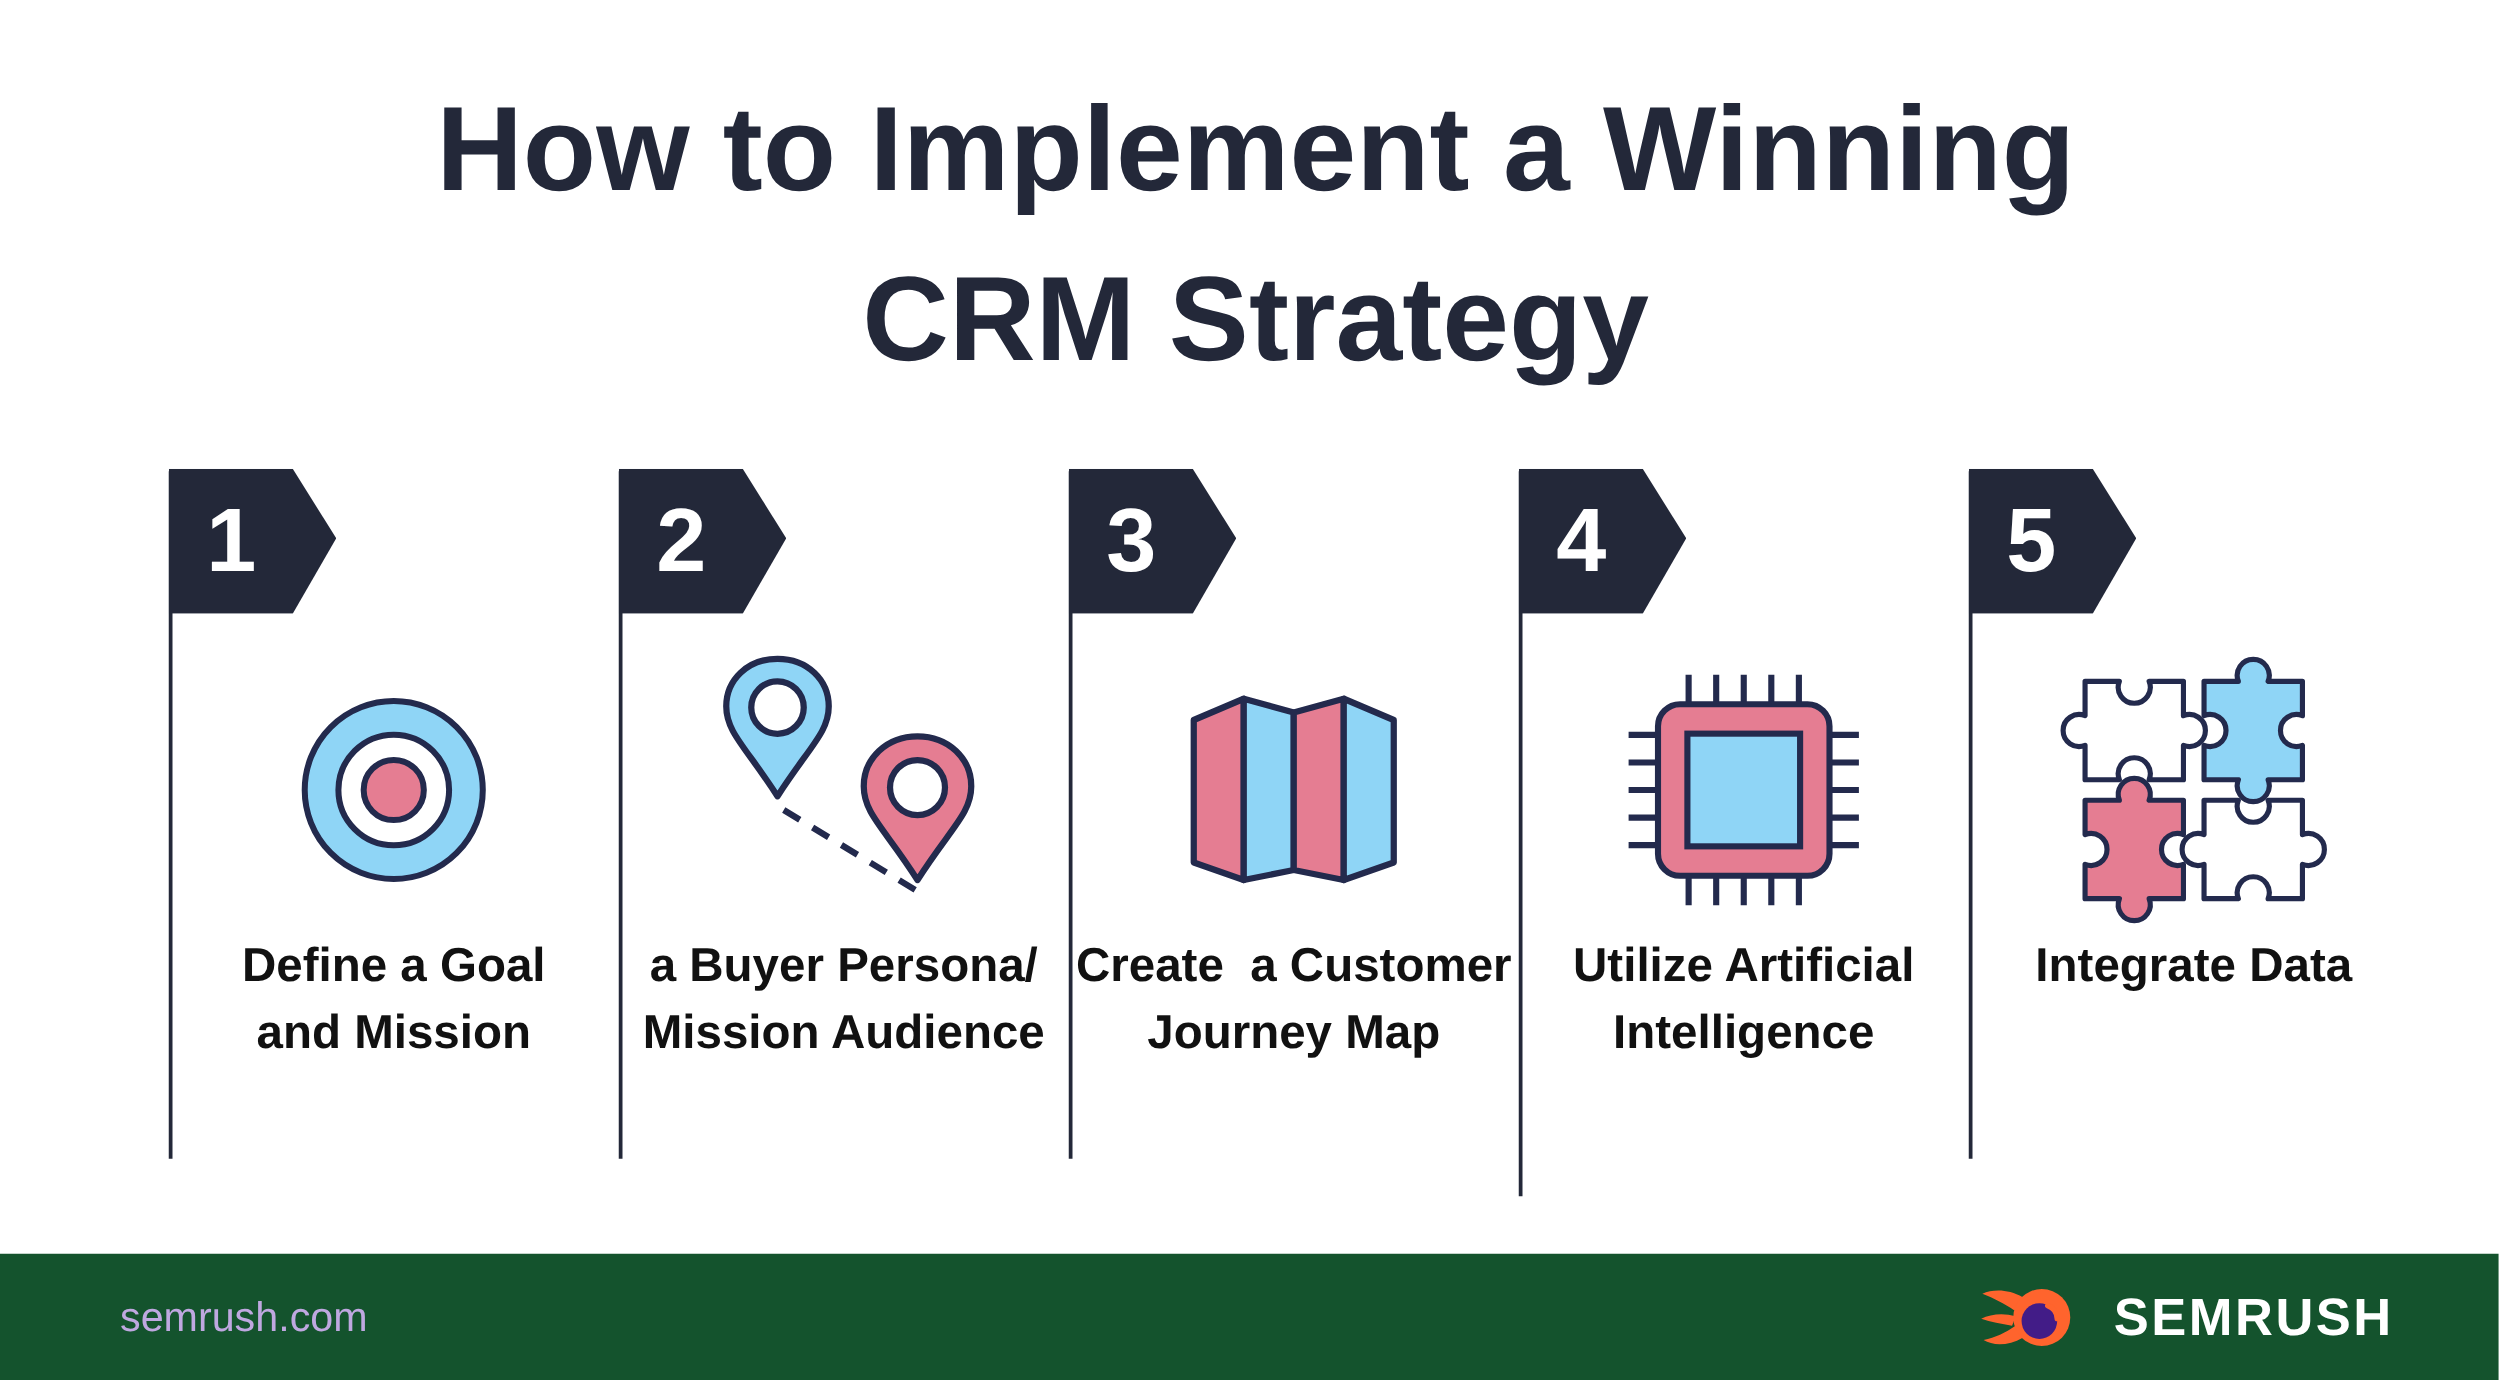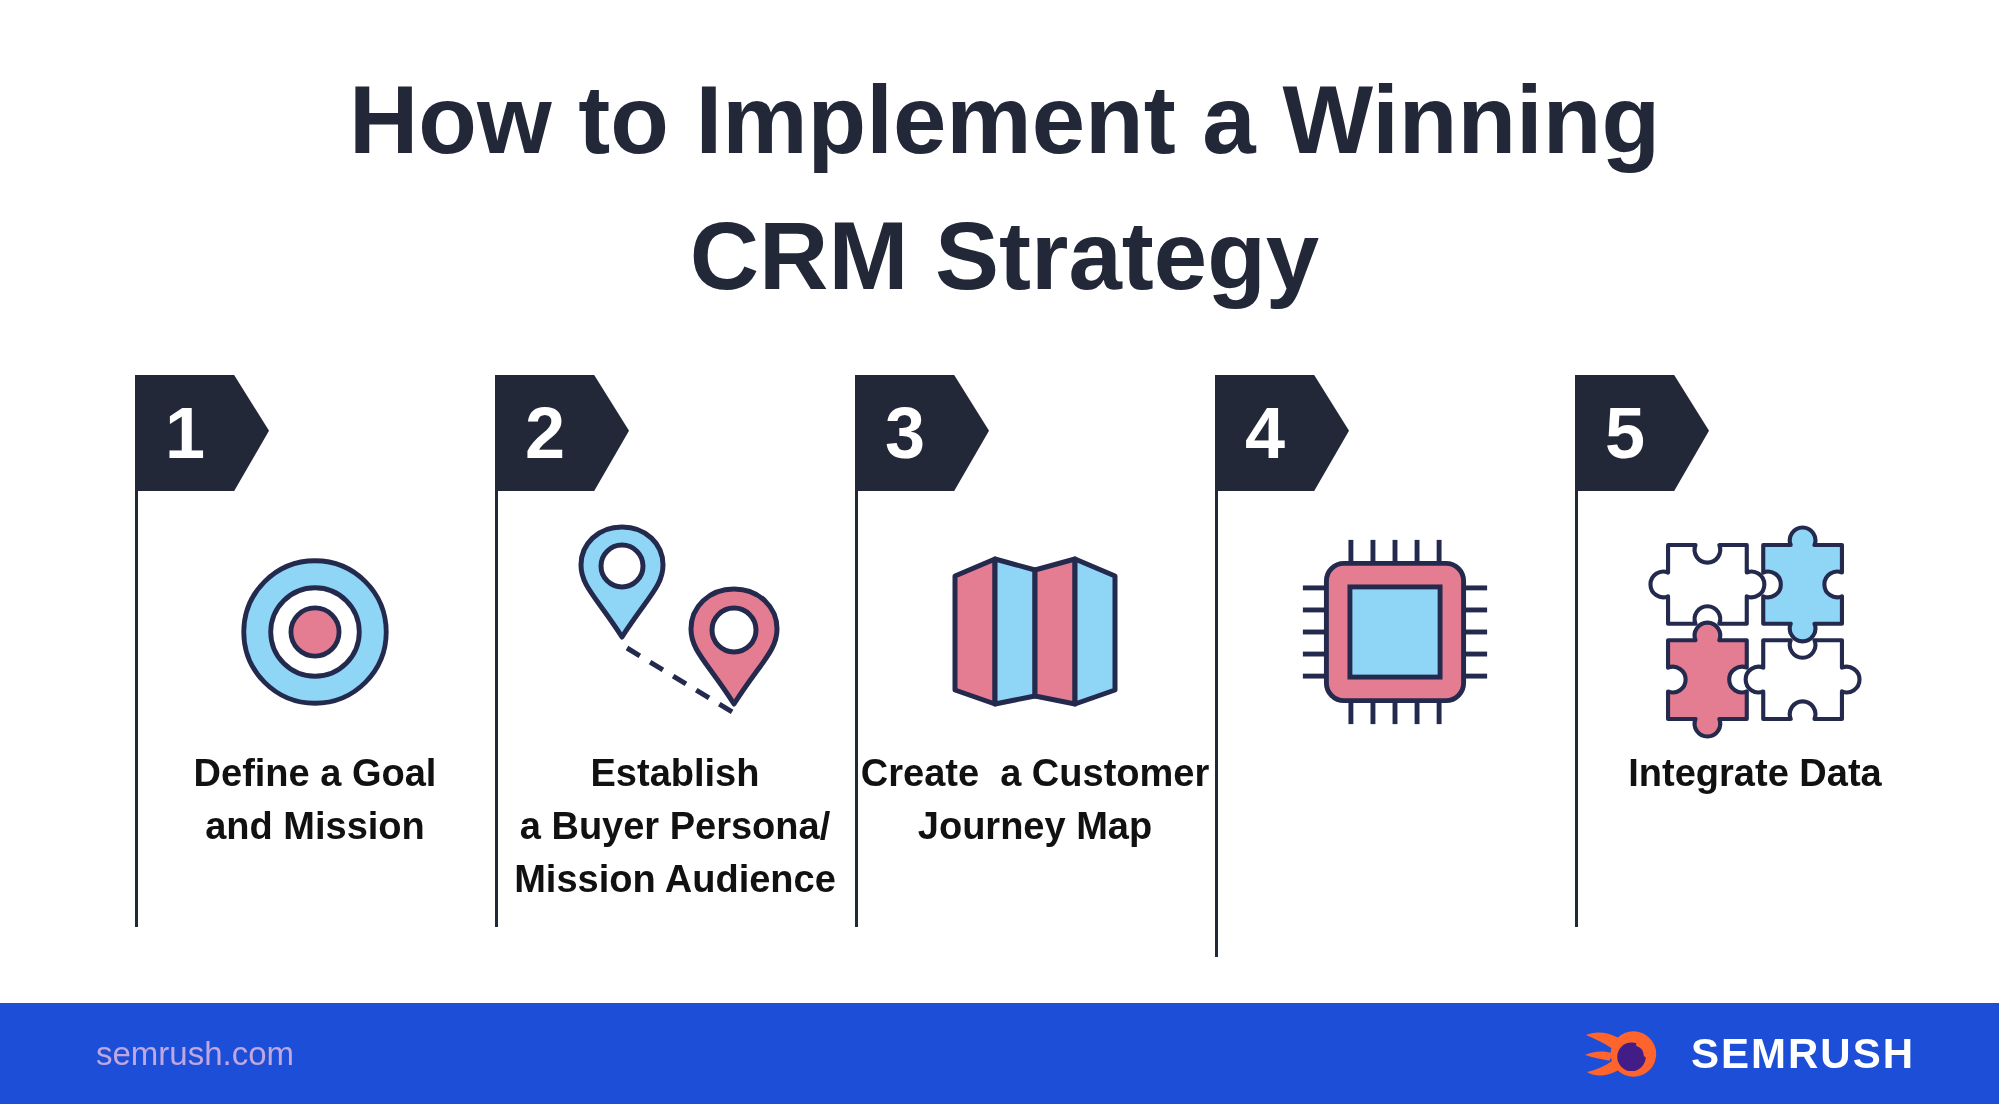--- a/index.html
+++ b/index.html
@@ -64,21 +64,21 @@
     font-size:38px;
     font-weight:700;
     line-height:53px;
   }
   .label div { white-space:pre; }
 
   
   .footer {
     position:absolute; left:0; bottom:0;
     width:100%; height:101px;
-    background:#1d4ed8;
+    background:#14532d;
     display:flex; align-items:center; justify-content:space-between;
     padding:0 84px 0 96px;
   }
   .site-url {
     color:#BFA8E0;
     font-size:33px;
     font-weight:400;
   }
   .brand { display:flex; align-items:center; gap:31px; }
   .brand-text {
@@ -128,21 +128,20 @@
           <path d="M45 0 C21 0 4 17 4 38 C4 59 20 71 45 110 C70 71 86 59 86 38 C86 17 69 0 45 0 Z" fill="#8FD5F6" stroke="#232A4D" stroke-width="5" stroke-linejoin="round"></path>
           <circle cx="45" cy="39" r="21" fill="#ffffff" stroke="#232A4D" stroke-width="5"></circle>
         </g>
         <g transform="translate(138,68)">
           <path d="M47 0 C22 0 4 18 4 40 C4 62 21 74 47 115 C73 74 90 62 90 40 C90 18 72 0 47 0 Z" fill="#E57D92" stroke="#232A4D" stroke-width="5" stroke-linejoin="round"></path>
           <circle cx="47" cy="41" r="22" fill="#ffffff" stroke="#232A4D" stroke-width="5"></circle>
         </g>
       </svg>
     </div>
     <div class="label">
-      <div>Establish</div>
       <div>a Buyer Persona/</div>
       <div>Mission Audience</div>
     </div>
   </div>
 
   <div class="step">
     <div class="pole"></div>
     <div class="flag">
       <span class="flag-number">3</span>
     </div>
@@ -186,20 +185,24 @@
           <line x1="170" y1="55" x2="194" y2="55"></line>
             <line x1="170" y1="77.5" x2="194" y2="77.5"></line>
             <line x1="170" y1="100" x2="194" y2="100"></line>
             <line x1="170" y1="122.5" x2="194" y2="122.5"></line>
             <line x1="170" y1="145" x2="194" y2="145"></line>
         </g>
         <rect x="30" y="30" width="140" height="140" rx="18" fill="#E57D92" stroke="#232A4D" stroke-width="5"></rect>
         <rect x="54" y="54" width="92" height="92" fill="#8FD5F6" stroke="#232A4D" stroke-width="5"></rect>
       </svg>
     </div>
+    <div class="label">
+      <div>Utilize Artificial</div>
+      <div>Intelligence</div>
+    </div>
   </div>
 
   <div class="step">
     <div class="pole"></div>
     <div class="flag">
       <span class="flag-number">5</span>
     </div>
     <div class="icon-box">
       <svg width="216" height="216" viewBox="-23 -23 236 236">
 

